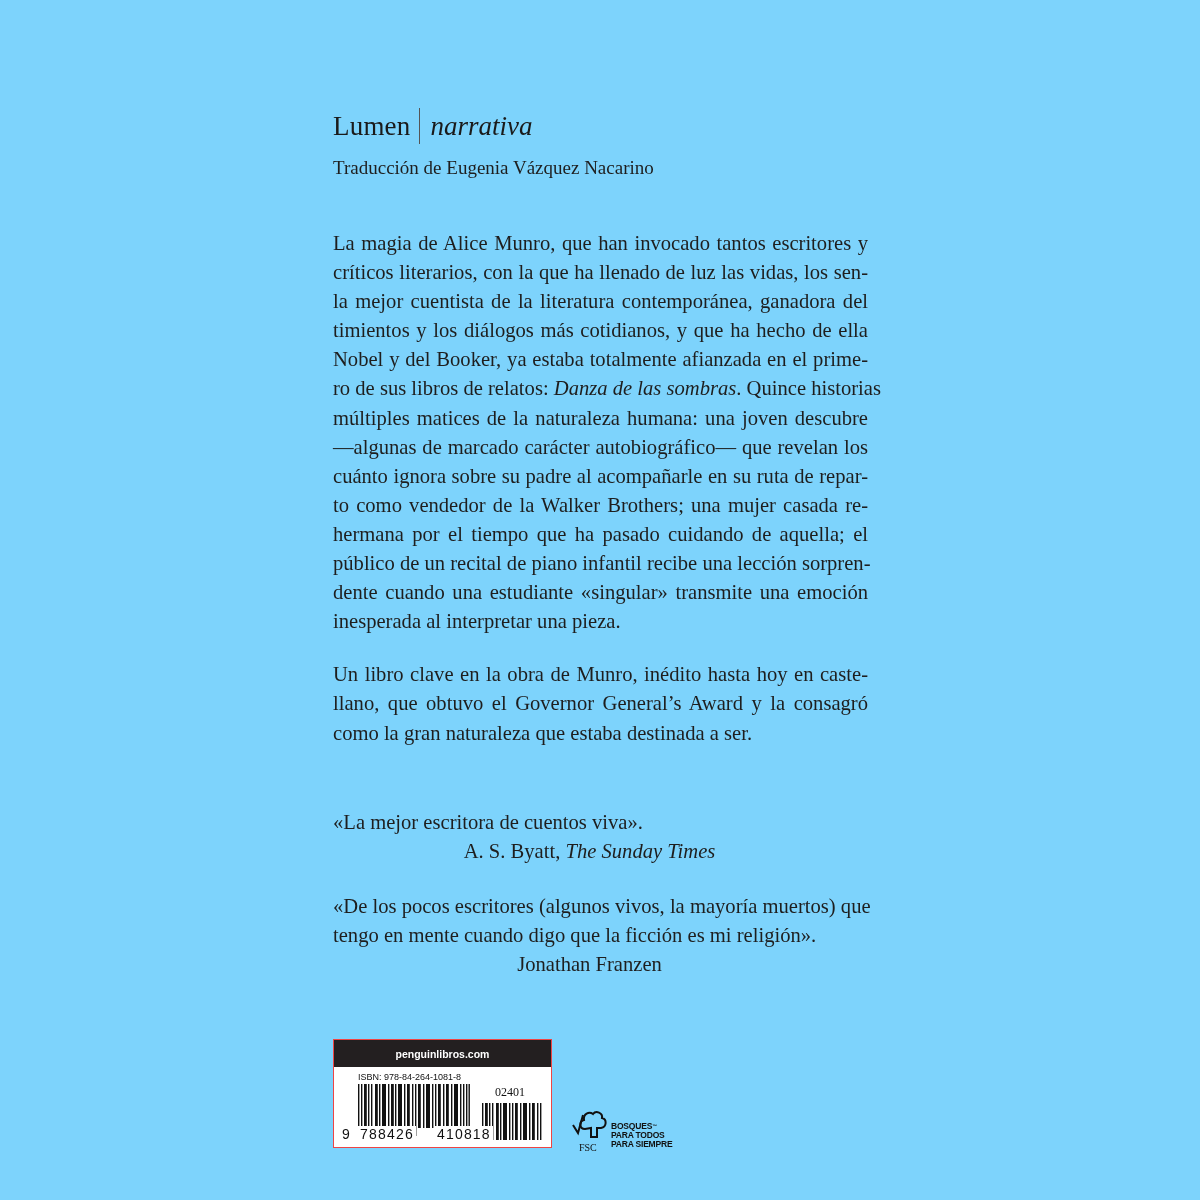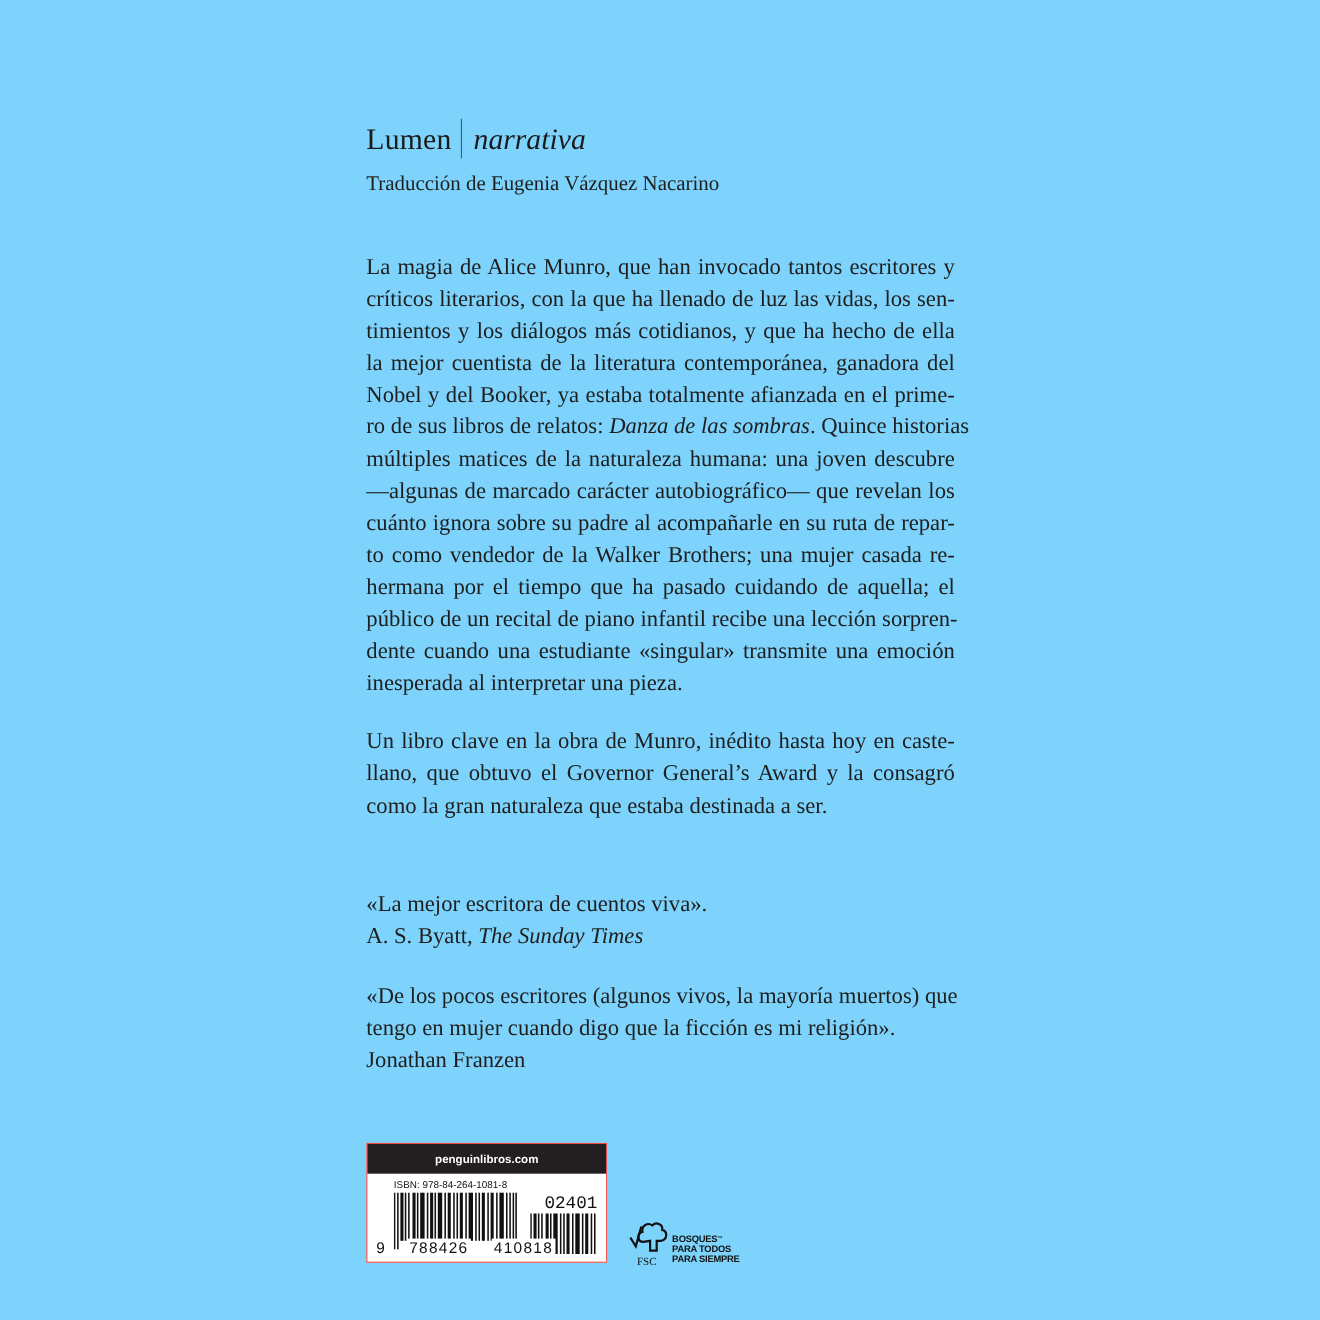--- a/index.html
+++ b/index.html
@@ -17,33 +17,33 @@
     .blurb .line { display: block; white-space: nowrap; text-align: justify; text-align-last: justify; }
     .blurb .line.last { text-align-last: left; }
     .blurb p { margin: 0; }
     .blurb p + p { margin-top: 24px; }
     .blurb em { font-style: italic; }
 
     .quotes { position: absolute; left: 333px; top: 808px; width: 535px; font-size: 20.6px; line-height: 29px; color: #1e1e1e; }
     .quote { margin: 0; }
     .quote + .quote { margin-top: 26px; }
     .quote .text { display: block; white-space: nowrap; }
-    .quote .source { display: block; text-align: left; padding-right: 22px; font-family: Liberation Serif, serif; }
+    .quote .source { display: block; text-align: center; padding-right: 22px; font-family: Liberation Serif, serif; }
     .quote .source em { font-style: italic; }
 
     .barcode-box { position: absolute; left: 333px; top: 1039px; width: 219px; height: 109px; border: 1px solid #ef4444; background: #fff; box-sizing: border-box; }
     .barcode-box .site { height: 27px; background: #231f20; color: #fff; font-family: "Liberation Sans", "DejaVu Sans", sans-serif; font-weight: bold; font-size: 10.5px; display: flex; align-items: center; justify-content: center; }
     .isbn-label { position: absolute; left: 24px; top: 32px; font-family: "Liberation Sans", "DejaVu Sans", sans-serif; font-size: 9px; color: #111; }
     .bars-main { position: absolute; left: 24px; top: 44px; width: 112px; height: 52px; }
     .bars-addon { position: absolute; left: 148px; top: 63px; width: 60px; height: 37px; }
-    .addon-num { position: absolute; left: 161px; top: 45px; font-family: Liberation Mono, monospace; font-size: 16px; color: #111; }
+    .addon-num { position: absolute; left: 161px; top: 45px; font-family: Liberation Serif, serif; font-size: 12px; color: #111; }
     .ean-digits { position: absolute; left: 8px; top: 86px; font-family: "Liberation Sans", "DejaVu Sans", sans-serif; font-size: 14px; color: #111; display: flex; align-items: baseline; background: transparent; }
     .ean-digits .first { width: 16px; }
     .ean-digits .group { background: #fff; padding: 0 2px; letter-spacing: 1.2px; }
-    .ean-digits .g1 { margin-left: 12px; }
+    .ean-digits .g1 { margin-left: 0px; }
     .ean-digits .g2 { margin-left: 19px; }
 
     .fsc { position: absolute; left: 571px; top: 1107px; display: flex; align-items: flex-end; }
     .fsc-mark { width: 38px; height: 44px; position: relative; }
     .fsc-mark .label { position: absolute; left: 8px; bottom: -2px; font-family: "Liberation Serif", serif; font-size: 10px; color: #111; }
     .fsc-text { font-family: "Liberation Sans", "DejaVu Sans", sans-serif; font-weight: bold; font-size: 8.5px; line-height: 9px; color: #111; margin-left: 2px; margin-bottom: 2px; letter-spacing: -0.2px; }
     .fsc-text .tm { font-size: 5px; vertical-align: top; }
   </style>
 </head>
 <body>
@@ -55,22 +55,22 @@
     <span class="sep"></span>
     <span class="series">narrativa</span>
   </div>
 
   <div class="translator">Traducción de Eugenia Vázquez Nacarino</div>
 
   <div class="blurb">
     <p>
       <span class="line">La magia de Alice Munro, que han invocado tantos escritores y</span>
       <span class="line">críticos literarios, con la que ha llenado de luz las vidas, los sen-</span>
+      <span class="line">la mejor cuentista de la literatura contemporánea, ganadora del</span>
       <span class="line">timientos y los diálogos más cotidianos, y que ha hecho de ella</span>
-      <span class="line">la mejor cuentista de la literatura contemporánea, ganadora del</span>
       <span class="line">Nobel y del Booker, ya estaba totalmente afianzada en el prime-</span>
       <span class="line"><span>ro de sus libros de relatos: </span><em>Danza de las sombras</em><span>. Quince historias</span></span>
       <span class="line">múltiples matices de la naturaleza humana: una joven descubre</span>
       <span class="line">—algunas de marcado carácter autobiográfico— que revelan los</span>
       <span class="line">cuánto ignora sobre su padre al acompañarle en su ruta de repar-</span>
       <span class="line">to como vendedor de la Walker Brothers; una mujer casada re-</span>
       <span class="line">hermana por el tiempo que ha pasado cuidando de aquella; el</span>
       <span class="line">público de un recital de piano infantil recibe una lección sorpren-</span>
       <span class="line">dente cuando una estudiante «singular» transmite una emoción</span>
       <span class="line last">inesperada al interpretar una pieza.</span>
@@ -82,21 +82,21 @@
     </p>
   </div>
 
   <div class="quotes">
     <div class="quote">
       <span class="text">«La mejor escritora de cuentos viva».</span>
       <span class="source"><span>A. S. Byatt, </span><em>The Sunday Times</em></span>
     </div>
     <div class="quote">
       <span class="text">«De los pocos escritores (algunos vivos, la mayoría muertos) que</span>
-      <span class="text">tengo en mujer cuando digo que la ficción es mi religión».</span>
+      <span class="text">tengo en mente cuando digo que la ficción es mi religión».</span>
       <span class="source"><span>Jonathan Franzen</span></span>
     </div>
   </div>
 
   <div class="barcode-box">
     <div class="site">penguinlibros.com</div>
     <div class="isbn-label">ISBN: 978-84-264-1081-8</div>
     <svg class="bars-main" viewBox="0 0 112 52" preserveAspectRatio="none">
       <g fill="#111">
         <rect x="0" y="0" width="1.4" height="52"></rect>

